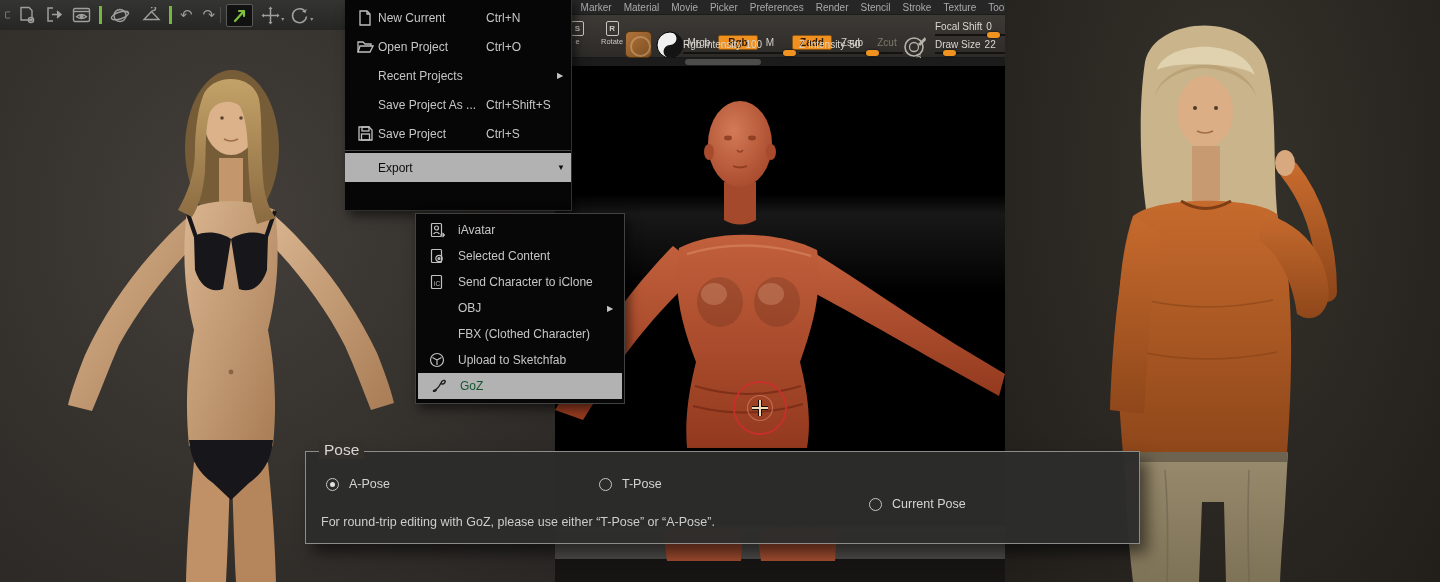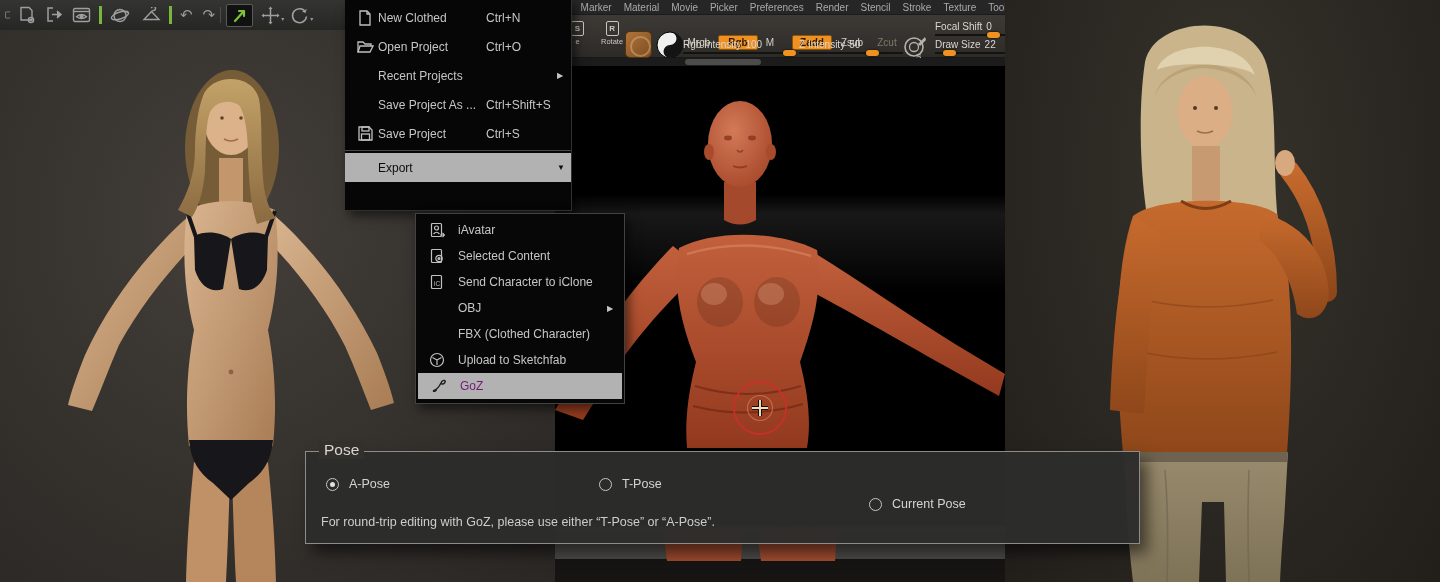--- a/index.html
+++ b/index.html
@@ -71,21 +71,21 @@
   .fm-row .ms{position:absolute;left:141px;}
   .fm-row .arr{position:absolute;left:212px;font-size:8px;}
   .fm-sep{height:1px;background:#484848;margin:2px 0;}
   .fm-row.hl{background:#b2b2b2;color:#0d0d0d;}
   .sub-menu{position:absolute;left:415px;top:213px;width:210px;height:191px;z-index:9;background:#070707;
     border:1px solid #424242;box-shadow:4px 5px 10px rgba(0,0,0,.55);padding-top:3px;}
   .sm-row{position:relative;height:26px;display:flex;align-items:center;font-size:12px;color:#c6c6c6;}
   .sm-row .mi{position:absolute;left:12px;width:18px;display:flex;justify-content:center;}
   .sm-row .ml{position:absolute;left:42px;}
   .sm-row .arr{position:absolute;left:191px;font-size:8px;}
-  .sm-row.hl{background:#b2b2b2;color:#701a75;margin:0 2px;}
+  .sm-row.hl{background:#b2b2b2;color:#14532d;margin:0 2px;}
 
   
   .pose{position:absolute;left:305px;top:451px;width:835px;height:93px;z-index:5;
     background:rgba(44,44,43,.97);border:1px solid #8c8c8c;box-shadow:7px 9px 14px rgba(0,0,0,.55);padding-left:28px;}
   .pose-legend{position:absolute;left:13px;top:-11px;padding:0 5px;font-size:15.5px;color:#d6d6d6;
     background:#33302b;}
   .pose-opt{position:absolute;top:25px;display:flex;align-items:center;gap:10px;font-size:12.5px;color:#d4d4d4;cursor:default;}
   .radio{width:13px;height:13px;border:1.5px solid #c6c6c6;border-radius:50%;position:relative;background:transparent;}
   .radio.sel:after{content:"";position:absolute;left:3px;top:3px;width:5px;height:5px;border-radius:50%;background:#e2e2e2;}
   .pose-note{position:absolute;left:15px;top:63px;font-size:12.5px;color:#cdcdcd;}
@@ -383,21 +383,21 @@
   </div>
 
   <div class="file-menu">
     <div class="fm-row">
       <span class="mi">
         <svg width="14" height="16" viewBox="0 0 14 16" fill="none" stroke="#c0c0c0" stroke-width="1.3">
             <path d="M2,1 L9,1 L12,4 L12,15 L2,15 Z"></path>
             <path d="M9,1 L9,4 L12,4"></path>
           </svg>
       </span>
-      <span class="ml">New Clothed</span>
+      <span class="ml">New Current</span>
       <span class="ms">Ctrl+N</span>
     </div>
     <div class="fm-row">
       <span class="mi">
         <svg width="17" height="14" viewBox="0 0 17 14" fill="none" stroke="#c0c0c0" stroke-width="1.3">
             <path d="M1,12 L1,2 L6,2 L8,4 L14,4 L14,6"></path>
             <path d="M3,6 L16,6 L13,12 L1,12 Z"></path>
           </svg>
       </span>
       <span class="ml">Open Project</span>

